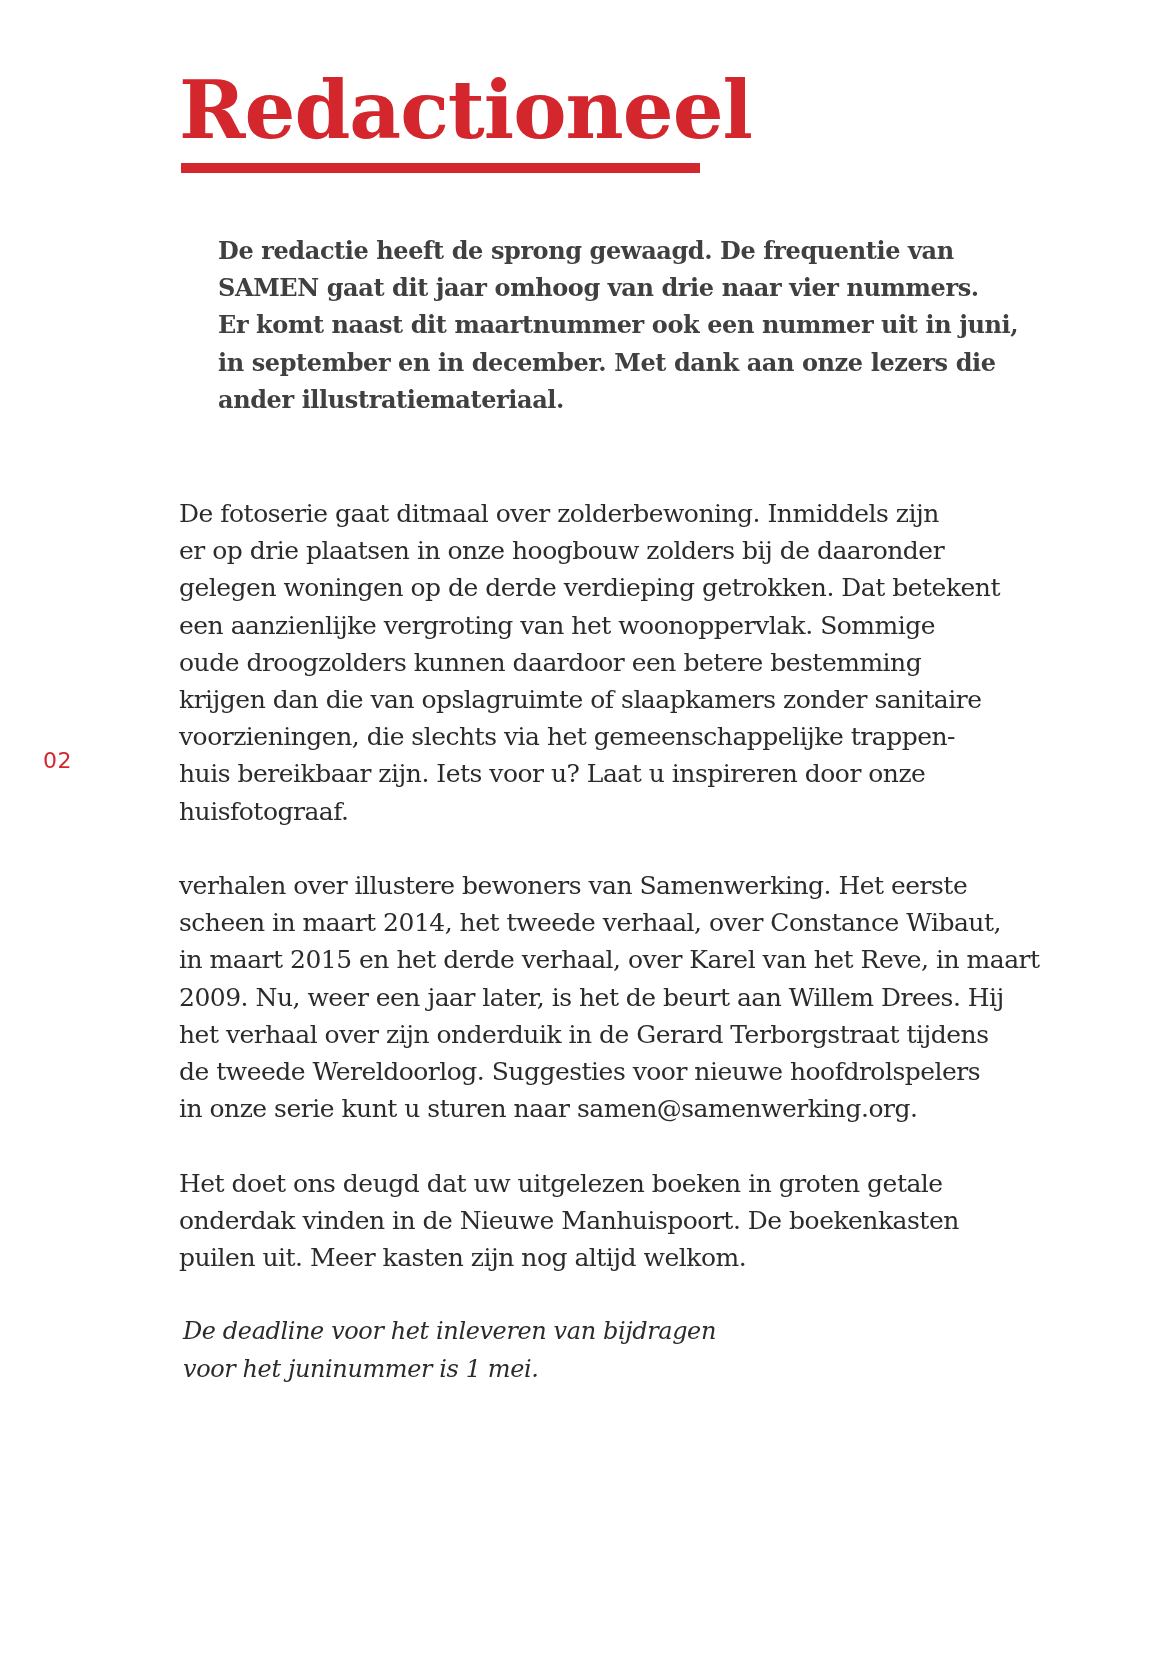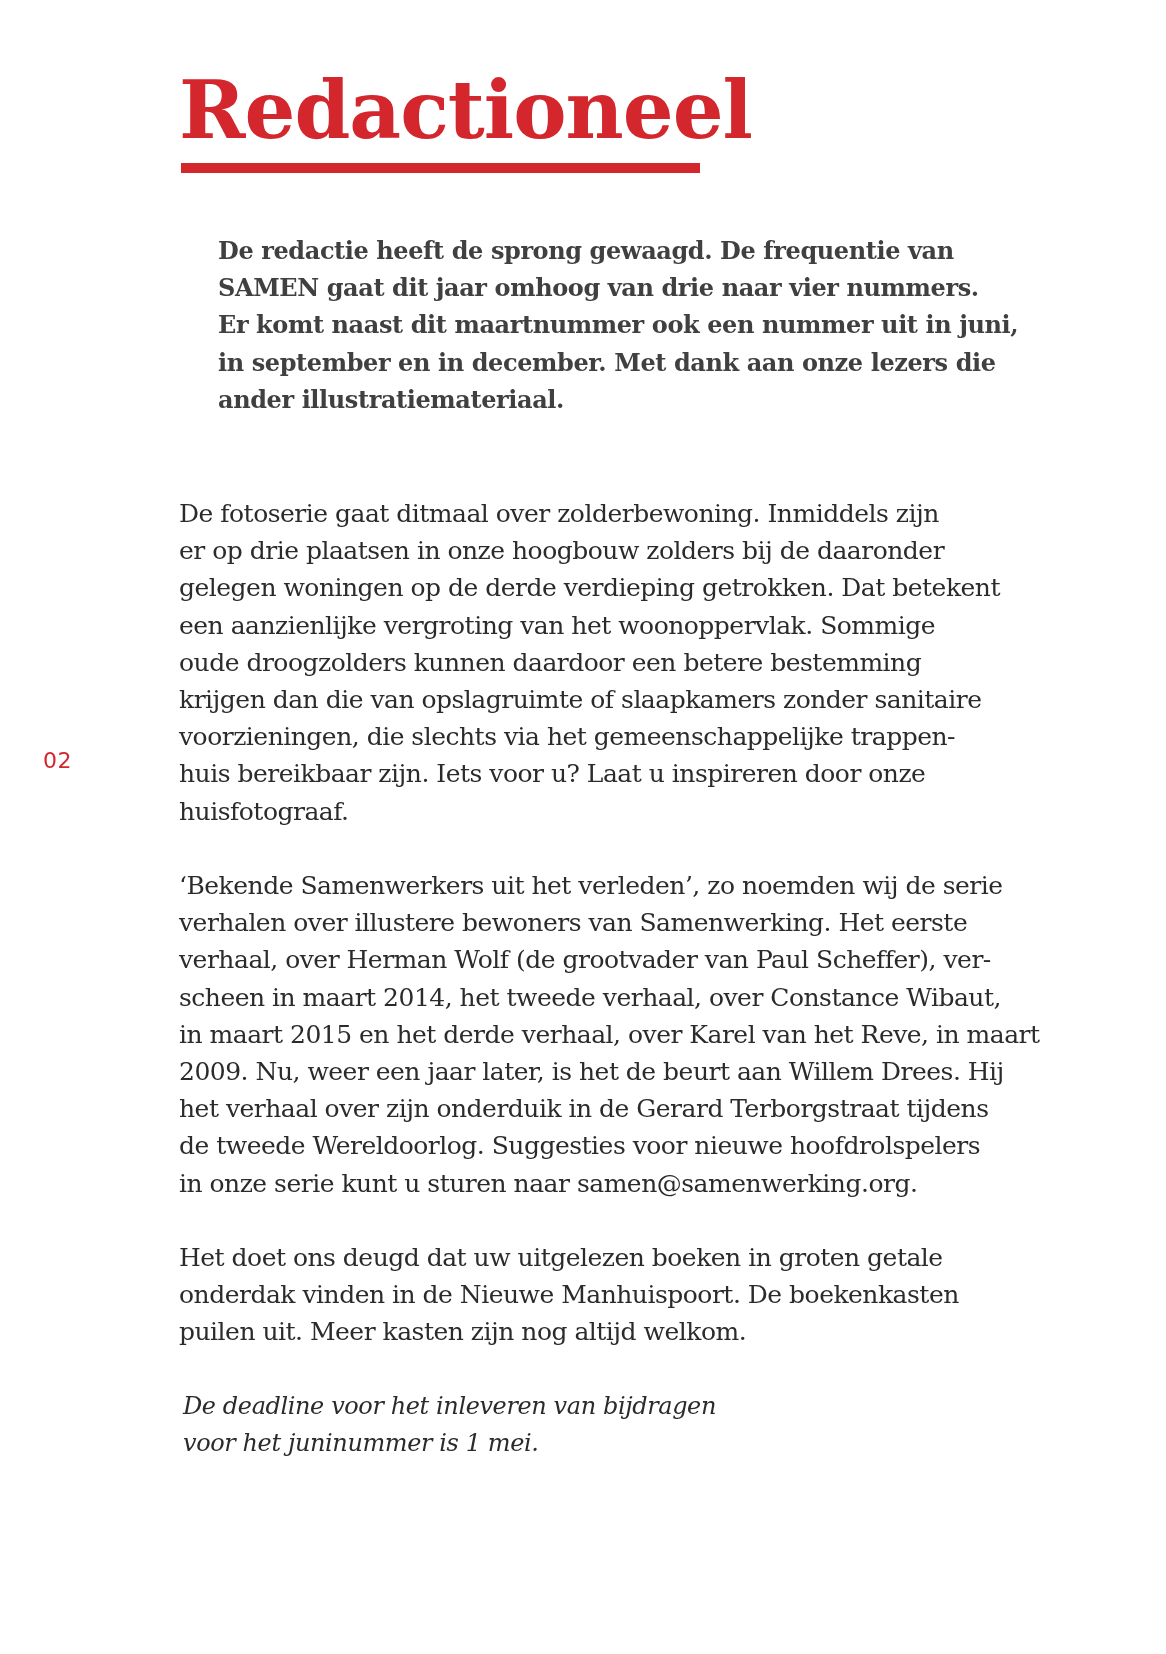--- a/index.html
+++ b/index.html
@@ -120,23 +120,21 @@
       <span class="ln">er op drie plaatsen in onze hoogbouw zolders bij de daaronder</span>
       <span class="ln">gelegen woningen op de derde verdieping getrokken. Dat betekent</span>
       <span class="ln">een aanzienlijke vergroting van het woonoppervlak. Sommige</span>
       <span class="ln">oude droogzolders kunnen daardoor een betere bestemming</span>
       <span class="ln">krijgen dan die van opslagruimte of slaapkamers zonder sanitaire</span>
       <span class="ln">voorzieningen, die slechts via het gemeenschappelijke trappen-</span>
       <span class="ln">huis bereikbaar zijn. Iets voor u? Laat u inspireren door onze</span>
       <span class="ln">huisfotograaf.</span>
     </p>
     <p class="body-para">
-      <span class="ln">‘Bekende Samenwerkers uit het verleden’, zo noemden wij de serie</span>
       <span class="ln">verhalen over illustere bewoners van Samenwerking. Het eerste</span>
-      <span class="ln">verhaal, over Herman Wolf (de grootvader van Paul Scheffer), ver-</span>
       <span class="ln">scheen in maart 2014, het tweede verhaal, over Constance Wibaut,</span>
       <span class="ln">in maart 2015 en het derde verhaal, over Karel van het Reve, in maart</span>
       <span class="ln">2009. Nu, weer een jaar later, is het de beurt aan Willem Drees. Hij</span>
       <span class="ln">het verhaal over zijn onderduik in de Gerard Terborgstraat tijdens</span>
       <span class="ln">de tweede Wereldoorlog. Suggesties voor nieuwe hoofdrolspelers</span>
       <span class="ln">in onze serie kunt u sturen naar samen@samenwerking.org.</span>
     </p>
     <p class="body-para">
       <span class="ln">Het doet ons deugd dat uw uitgelezen boeken in groten getale</span>
       <span class="ln">onderdak vinden in de Nieuwe Manhuispoort. De boekenkasten</span>

